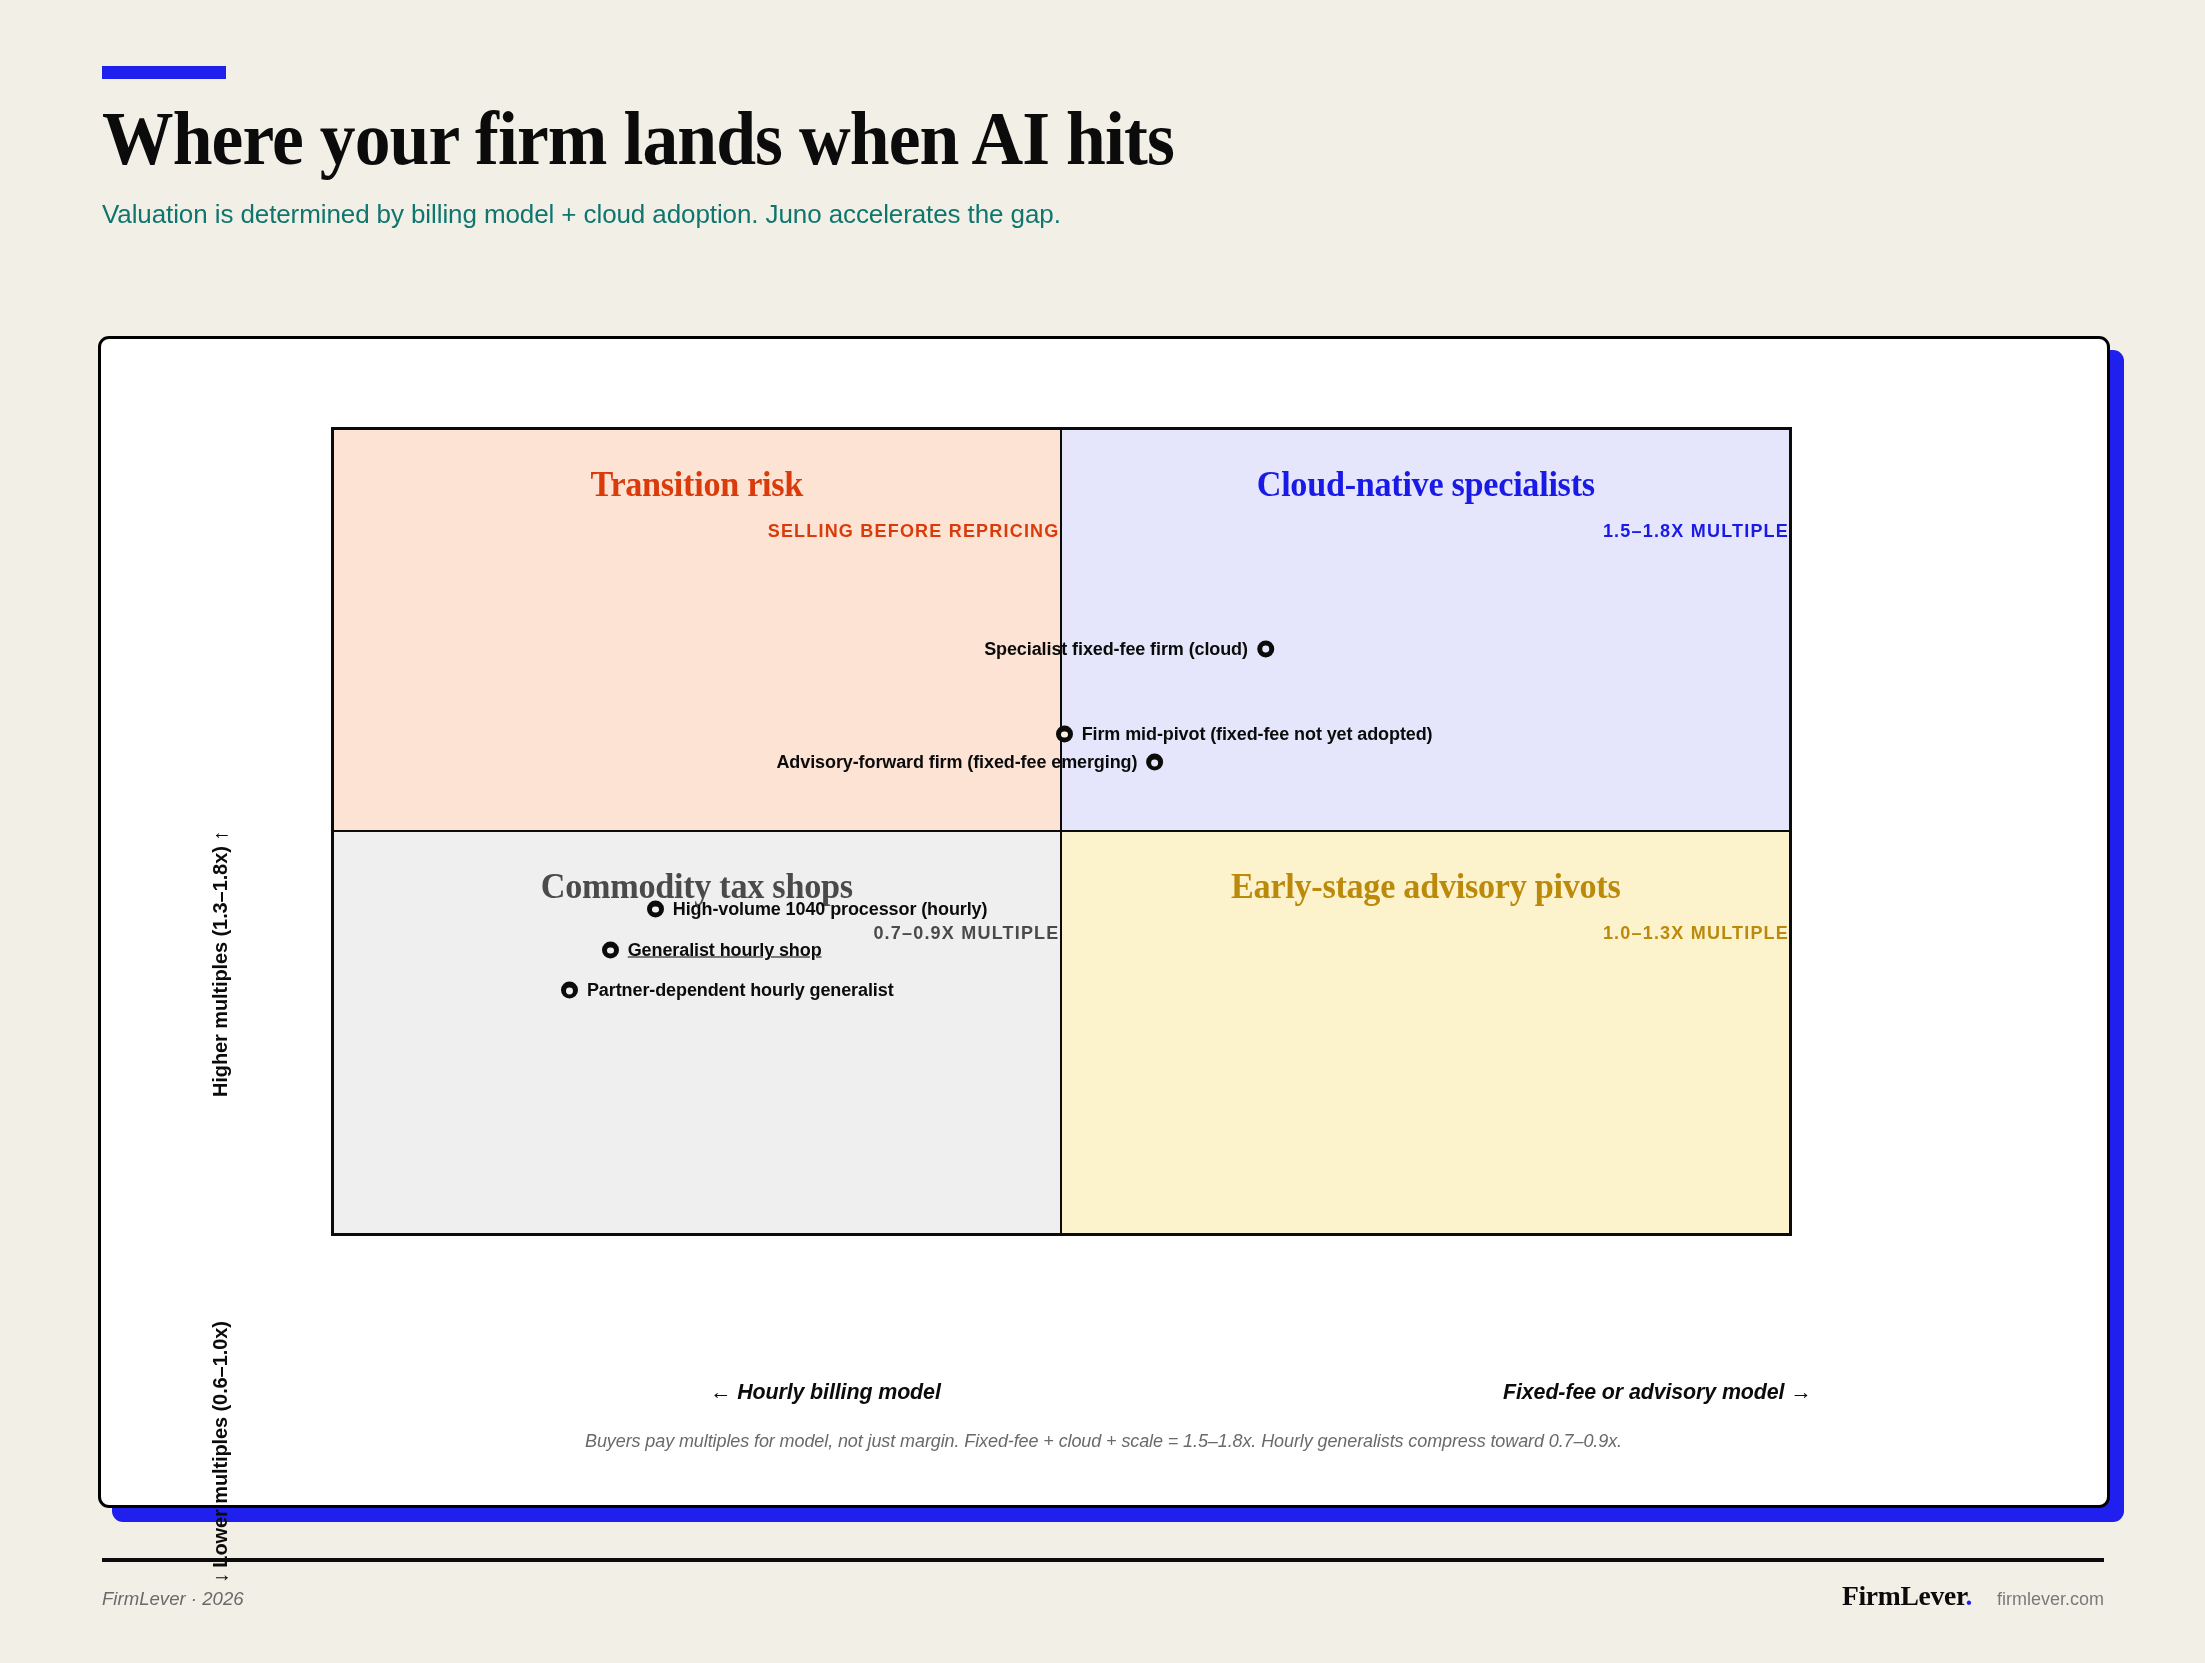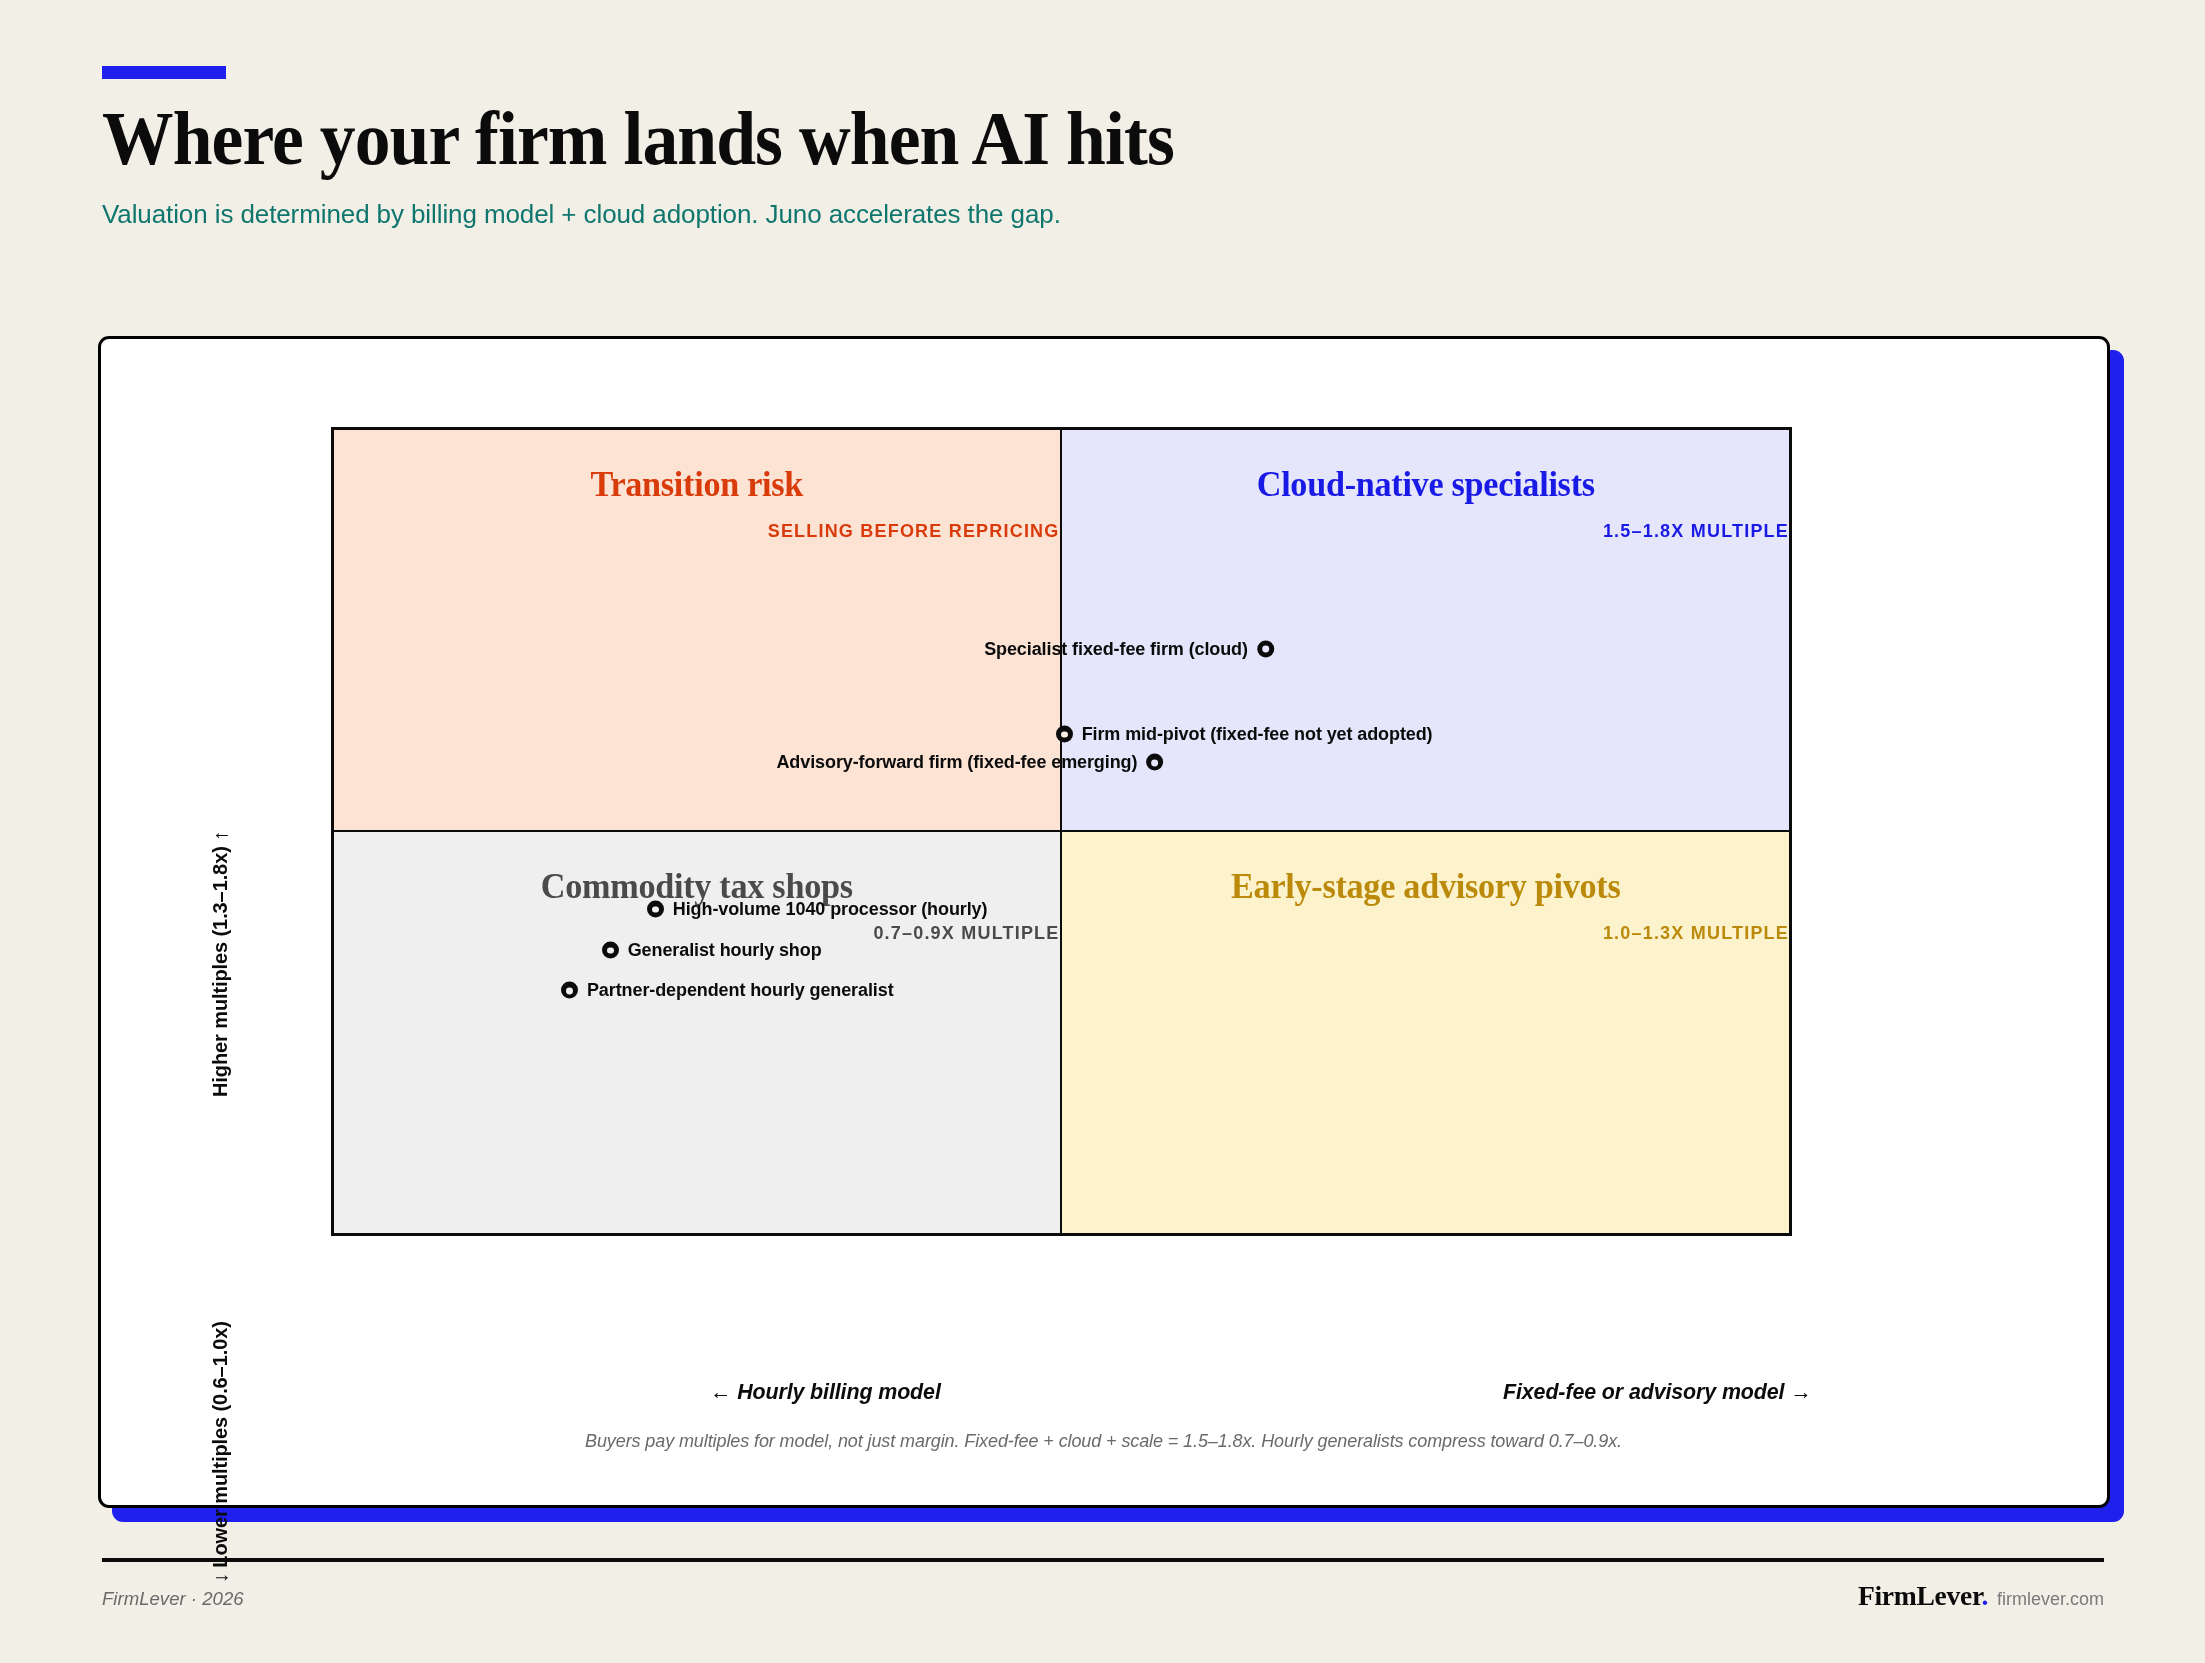--- a/index.html
+++ b/index.html
@@ -213,21 +213,21 @@
     font-size: 18.6px;
     font-style: italic;
     color: #6A6A68;
   }
   .footer-right {
     position: absolute;
     right: 101px;
     top: 1580px;
     display: flex;
     align-items: baseline;
-    gap: 9px;
+    gap: 25px;
   }
   .brand {
     font-family: "Liberation Serif", serif;
     font-weight: bold;
     font-size: 27.6px;
     color: #0B0B0B;
     letter-spacing: -0.3px;
   }
   .brand .dot { color: #1F1FEE; }
   .brand-url {
@@ -288,21 +288,21 @@
         <div class="point left-label" style="left:57.0%; top:41.4%; transform:translate(-100%,-50%);">
           <span class="marker on-blue"></span>
           <span>Advisory-forward firm (fixed-fee emerging)</span>
         </div>
 
         <div class="point right-label" style="left:21.5%; top:59.7%; transform:translateY(-50%);">
           <span class="marker on-grey"></span>
           <span>High-volume 1040 processor (hourly)</span>
         </div>
 
-        <div class="point right-label" style="left:18.4%; top:64.8%; transform:translateY(-50%);">
+        <div class="point right-label" style="left:18.4%; top:64.8%; transform:translateY(-50%);text-decoration:underline;">
           <span class="marker on-grey"></span>
           <span>Generalist hourly shop</span>
         </div>
 
         <div class="point right-label" style="left:15.6%; top:69.8%; transform:translateY(-50%);">
           <span class="marker on-grey"></span>
           <span>Partner-dependent hourly generalist</span>
         </div>
 
       </div>

